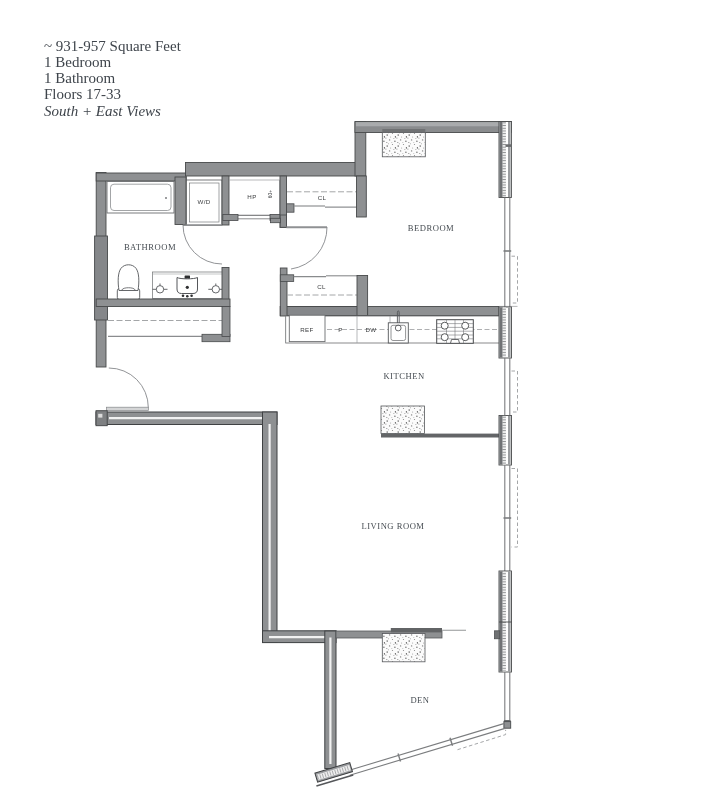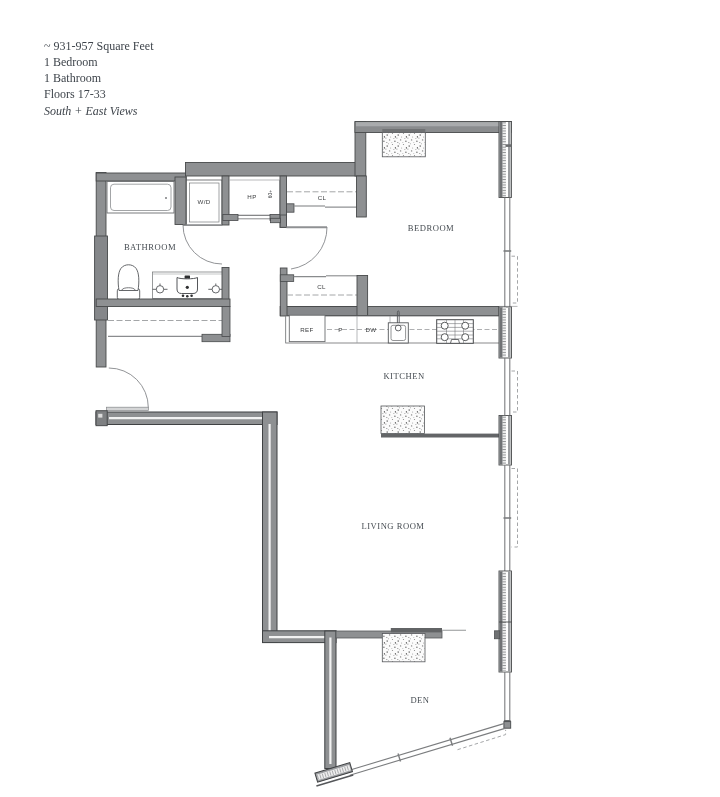--- a/index.html
+++ b/index.html
@@ -1,18 +1,18 @@
 <!DOCTYPE html>
 <html><head>
 <meta charset="utf-8">
 <style>
 html,body{margin:0;padding:0;background:#ffffff;width:720px;height:797px;overflow:hidden;}
 .wrap{position:relative;width:720px;height:797px;font-family:"Liberation Serif",serif;}
 .title{position:absolute;left:45px;top:5.5px;font-size:20px;letter-spacing:1.1px;color:#63676c;font-family:"Liberation Sans",sans-serif;font-weight:400;}
-.info{position:absolute;left:44px;top:37.5px;font-size:12px;color:#3e444b;line-height:16.3px;}
+.info{position:absolute;left:44px;top:37.5px;font-size:15px;color:#3e444b;line-height:16.3px;}
 .info .it{font-style:italic;margin-top:48px;}
 svg text{font-family:"Liberation Serif",serif;fill:#464c52;}
 svg .sm{font-family:"Liberation Sans",sans-serif;fill:#3c3e40;font-size:6.2px;letter-spacing:0.35px;}
 svg .room{font-size:8.6px;letter-spacing:0.5px;}
 </style>
 </head>
 <body>
 <div class="wrap">
 
 

